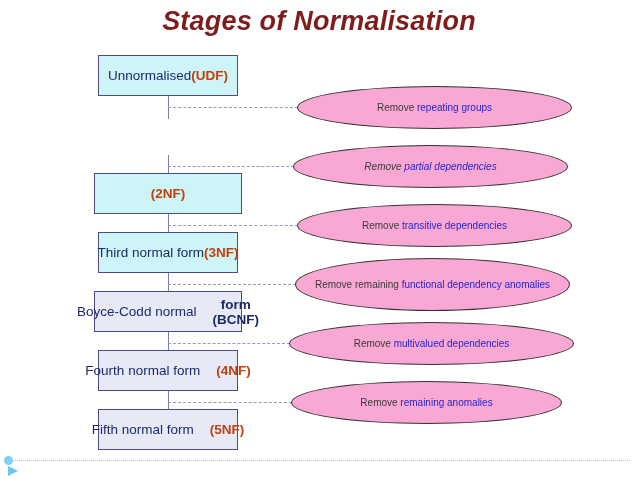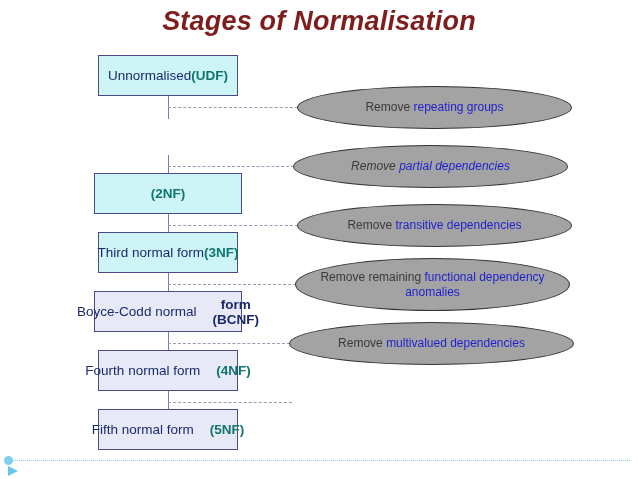--- a/index.html
+++ b/index.html
@@ -42,35 +42,35 @@
     flex-direction: row;
     align-items: center;
     justify-content: center;
     font-size: 13.5px;
     color: #1b2a6b;
     line-height: 15px;
     text-align: center;
   }
   .stage .l1 { white-space: nowrap; }
   .stage .l2 { font-weight: bold; }
-  .stage .tag { color: #0f766e; font-weight: bold; }
+  .stage .tag { color: #c2410c; font-weight: bold; }
   .cyan  { background: #cdf4f7; }
   .lav   { background: #e8e9f7; gap: 16px; }
 
   .ellipse {
     position: absolute;
     box-sizing: border-box;
     border: 1px solid #333333;
     border-radius: 50%;
-    background: #a3a3a3;
+    background: #f9a8d4;
     display: flex;
     align-items: center;
     justify-content: center;
     text-align: center;
-    font-size: 12px;
+    font-size: 10px;
     color: #3a3a3a;
     line-height: 15px;
     padding: 0 14px;
   }
   .ellipse .hl { color: #1f1fd0; }
   .ellipse .inner { width: 100%; }
 
   .vline {
     position: absolute;
     width: 0;
@@ -173,18 +173,21 @@
   </div>
 
   <div class="ellipse" style="left:295px;top:258px;width:275px;height:53px;">
     <span class="inner"><span>Remove remaining </span><span class="hl">functional dependency anomalies</span></span>
   </div>
 
   <div class="ellipse" style="left:289px;top:322px;width:285px;height:43px;">
     <span class="inner"><span>Remove </span><span class="hl">multivalued dependencies</span></span>
   </div>
 
+  <div class="ellipse" style="left:291px;top:381px;width:271px;height:43px;">
+    <span class="inner"><span>Remove </span><span class="hl">remaining anomalies</span></span>
+  </div>
 
   <div class="bullet"></div>
   <div class="bottomline"></div>
   <div class="tri"></div>
 
 </div>
 
 </body></html>

